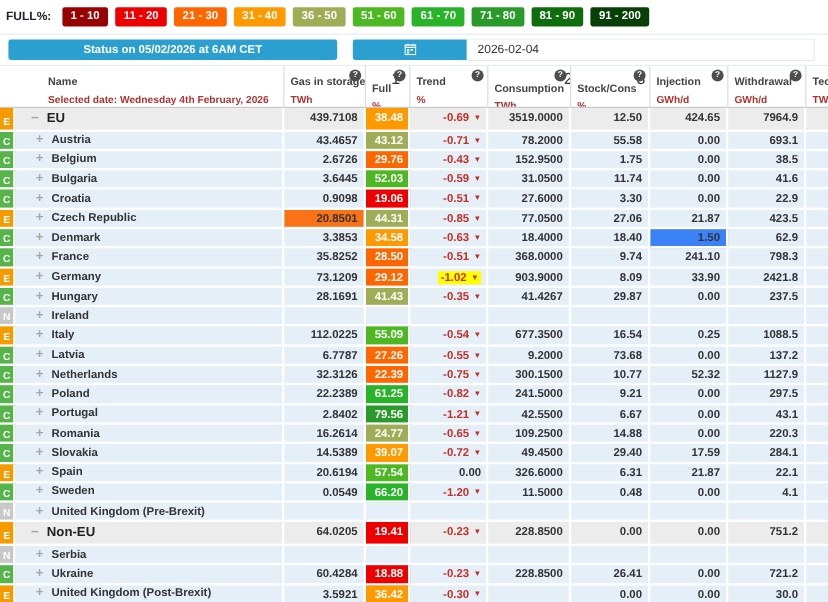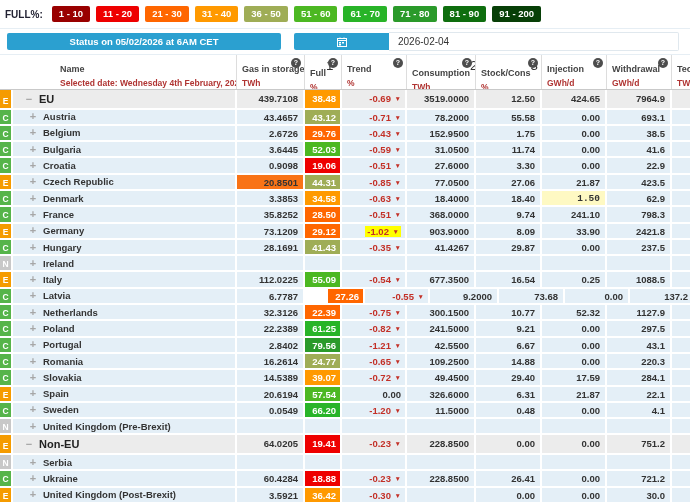--- a/index.html
+++ b/index.html
@@ -19,21 +19,21 @@
   .tb-spacer{width:13px;}
   .cal-btn{width:95px;height:17px;border-radius:2px 0 0 2px;display:flex;align-items:center;
         justify-content:center;cursor:pointer;}
   .date-input{width:280px;height:17px;border:1px solid #e0e8ee;border-left:none;border-radius:0 2px 2px 0;
         font-family:"Liberation Sans",sans-serif;font-size:10px;color:#333;padding:0 0 0 9px;outline:none;}
   
   .table-wrap{width:690px;overflow:hidden;}
   .thead{display:flex;height:34px;background:#fff;border-bottom:1px solid #c9c9c9;width:720px;}
   .hcell{box-sizing:border-box;border-right:1px solid #ddd;padding:3px 12px 2px 5px;
         position:relative;overflow:hidden;white-space:nowrap;cursor:pointer;}
-  .hcell:first-child{padding-left:60px;}
+  .hcell:first-child{padding-left:40px;}
   .hlbl{font-size:9px;font-weight:bold;color:#444;}
   .hunit{display:block;font-size:8.5px;font-weight:bold;margin-top:2px;}
   .info-icon{position:absolute;top:3px;right:3px;width:10px;height:10px;border-radius:50%;
         background:#4d4d4d;color:#fff;font-size:7px;line-height:10px;text-align:center;
         font-weight:bold;cursor:pointer;}
   .tbody{width:720px;}
   .row{display:flex;height:16.3px;}
   .row.group{height:19.5px;}
   .cell{box-sizing:border-box;border-right:2px solid #fff;border-bottom:2px solid #fff;
         font-size:9.5px;font-weight:bold;line-height:13px;overflow:hidden;white-space:nowrap;}
@@ -198,21 +198,21 @@
         <div class="cell badge" style="width: 13px; flex: 0 0 13px; background: rgb(86, 180, 74);">C</div>
         <div class="cell name-cell" style="width: 224px; flex: 0 0 224px; background: rgb(228, 239, 247);">
           <span class="expander">+</span>
           <span class="name-txt">Denmark</span>
         </div>
         <div class="cell num" style="width: 68px; flex: 0 0 68px; background: rgb(228, 239, 247);">3.3853</div>
         <div class="cell num full-cell" style="width: 37px; flex: 0 0 37px; background: rgb(255, 153, 0);">34.58</div>
         <div class="cell num trend-cell" style="width: 65px; flex: 0 0 65px; background: rgb(228, 239, 247);"><span class="trend-neg">-0.63</span> <span class="arrow trend-neg">▼</span></div>
         <div class="cell num" style="width: 69px; flex: 0 0 69px; background: rgb(228, 239, 247);">18.4000</div>
         <div class="cell num" style="width: 66px; flex: 0 0 66px; background: rgb(228, 239, 247);">18.40</div>
-        <div class="cell num" style="width: 65px; flex: 0 0 65px; background: #fef9c3; font-family: Liberation Mono, monospace;">1.50</div>
+        <div class="cell num" style="width: 65px; flex: 0 0 65px; background: #3b82f6;">1.50</div>
         <div class="cell num" style="width: 65px; flex: 0 0 65px; background: rgb(228, 239, 247);">62.9</div>
         <div class="cell num" style="width: 48px; flex: 0 0 48px; background: rgb(228, 239, 247);"></div>
       </div>
       <div class="row">
         <div class="cell badge" style="width: 13px; flex: 0 0 13px; background: rgb(86, 180, 74);">C</div>
         <div class="cell name-cell" style="width: 224px; flex: 0 0 224px; background: rgb(228, 239, 247);">
           <span class="expander">+</span>
           <span class="name-txt">France</span>
         </div>
         <div class="cell num" style="width: 68px; flex: 0 0 68px; background: rgb(228, 239, 247);">35.8252</div>
@@ -284,21 +284,21 @@
         <div class="cell num" style="width: 65px; flex: 0 0 65px; background: rgb(228, 239, 247);">1088.5</div>
         <div class="cell num" style="width: 48px; flex: 0 0 48px; background: rgb(228, 239, 247);"></div>
       </div>
       <div class="row">
         <div class="cell badge" style="width: 13px; flex: 0 0 13px; background: rgb(86, 180, 74);">C</div>
         <div class="cell name-cell" style="width: 224px; flex: 0 0 224px; background: rgb(228, 239, 247);">
           <span class="expander">+</span>
           <span class="name-txt">Latvia</span>
         </div>
         <div class="cell num" style="width: 68px; flex: 0 0 68px; background: rgb(228, 239, 247);">6.7787</div>
-        <div class="cell num full-cell" style="width: 37px; flex: 0 0 37px; background: rgb(255, 102, 0); margin-left: 23px;">27.26</div>
+        <div class="cell num full-cell" style="width: 37px; flex: 0 0 37px; background: rgb(255, 102, 0);">27.26</div>
         <div class="cell num trend-cell" style="width: 65px; flex: 0 0 65px; background: rgb(228, 239, 247);"><span class="trend-neg">-0.55</span> <span class="arrow trend-neg">▼</span></div>
         <div class="cell num" style="width: 69px; flex: 0 0 69px; background: rgb(228, 239, 247);">9.2000</div>
         <div class="cell num" style="width: 66px; flex: 0 0 66px; background: rgb(228, 239, 247);">73.68</div>
         <div class="cell num" style="width: 65px; flex: 0 0 65px; background: rgb(228, 239, 247);">0.00</div>
         <div class="cell num" style="width: 65px; flex: 0 0 65px; background: rgb(228, 239, 247);">137.2</div>
         <div class="cell num" style="width: 48px; flex: 0 0 48px; background: rgb(228, 239, 247);"></div>
       </div>
       <div class="row">
         <div class="cell badge" style="width: 13px; flex: 0 0 13px; background: rgb(86, 180, 74);">C</div>
         <div class="cell name-cell" style="width: 224px; flex: 0 0 224px; background: rgb(228, 239, 247);">

